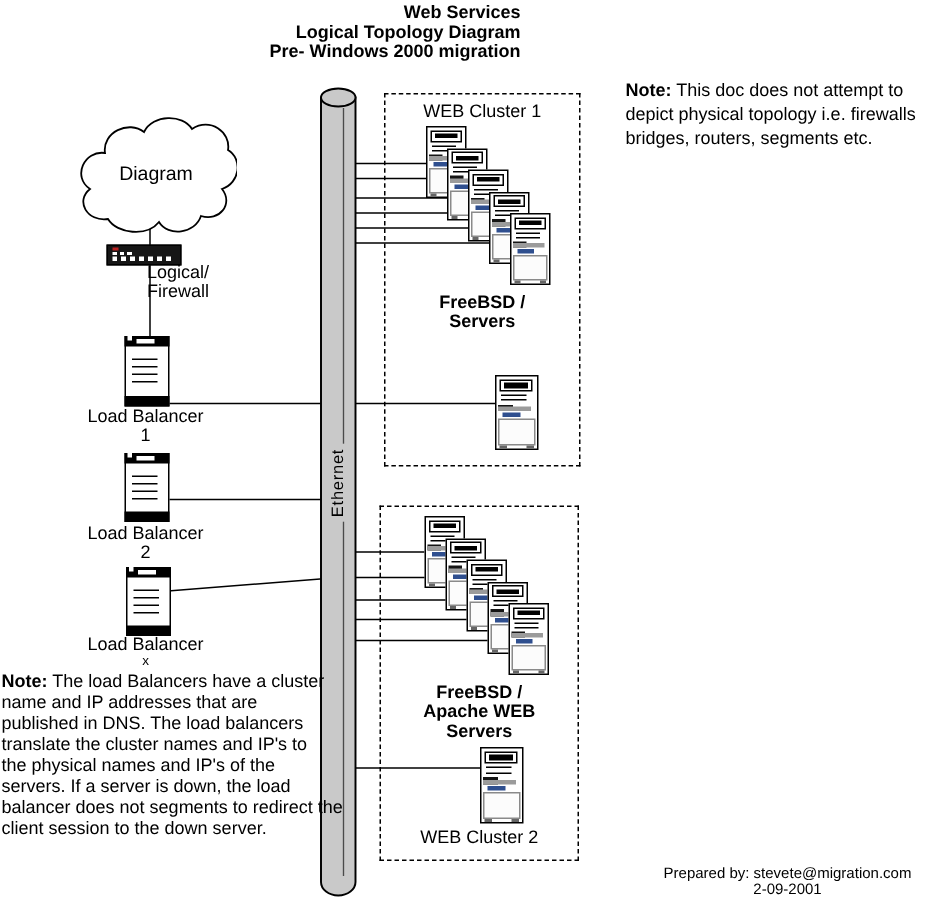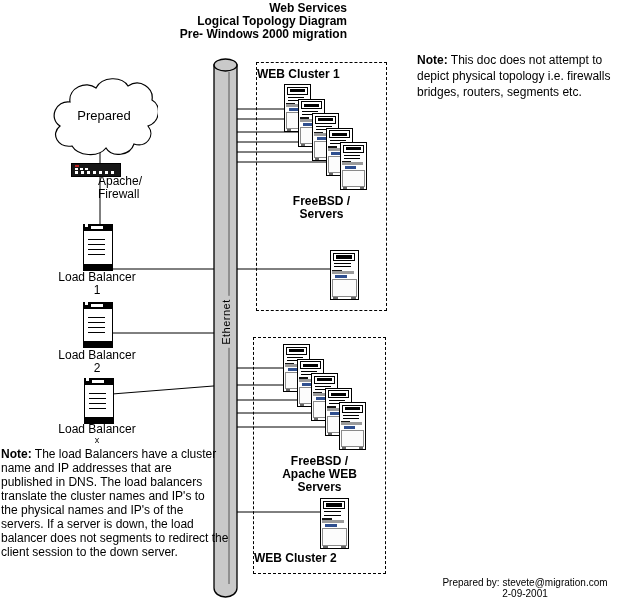--- a/index.html
+++ b/index.html
@@ -15,21 +15,21 @@
   .note-bl{left:1px;top:447px;width:220px;font-size:12px;line-height:14px;z-index:5;white-space:nowrap;}
   .b{font-weight:bold;}
   .internet-label{left:72px;top:108px;width:64px;text-align:center;font-size:13px;z-index:5;}
   .router-label{left:98px;top:175px;font-size:12px;line-height:13px;z-index:5;}
   .lb-label{width:84px;text-align:center;font-size:12px;line-height:13px;z-index:5;}
   .lb-label .num{display:block;}
   .num-x{font-size:9px;line-height:9px;}
   .footer{left:425px;top:577px;width:200px;text-align:center;font-size:10px;line-height:11px;z-index:5;}
   
   .cluster-box{border:1px dashed #000;z-index:1;}
-  .cluster-title{position:absolute;left:0;right:0;font-weight:bold;font-size:12px;z-index:5;}
+  .cluster-title{position:absolute;left:0;right:0;text-align:center;font-weight:normal;font-size:12px;z-index:5;}
   .group-label{position:absolute;left:0;right:0;text-align:center;font-weight:bold;font-size:12px;line-height:13px;z-index:5;}
   
   .eth-wrap{left:206px;top:290px;width:40px;height:64px;display:flex;align-items:center;justify-content:center;z-index:3;}
   .eth-wrap span{transform:rotate(-90deg);white-space:nowrap;font-size:11px;background:#c9c9c9;padding:0 3px;letter-spacing:.5px;}
   
   .server{position:absolute;width:25px;height:46px;background:#fff;border:1.5px solid #000;z-index:4;}
   .server .sv-top{position:absolute;left:8%;top:4%;width:74%;height:13%;border:1px solid #000;background:#fff;}
   .server .sv-topbar{position:absolute;left:10%;top:22%;width:80%;height:54%;background:#000;}
   .server .sv-ln{position:absolute;left:10%;width:64%;border-top:1px solid #000;height:0;}
   .server .ln1{top:25%;}
@@ -122,29 +122,29 @@
 
   <div class="abs note-tr">
     <div><span class="b">Note:</span> <span>This doc does not attempt to</span></div>
     <div>depict physical topology i.e. firewalls</div>
     <div>bridges, routers, segments etc.</div>
   </div>
 
   <svg class="abs cloud-svg" width="108" height="86">
     <path d="M22 70 C8 72 0 58 10 50 C-2 42 6 24 20 26 C18 12 36 4 46 12 C52 0 72 0 78 10 C90 2 104 12 102 24 C112 30 110 46 98 50 C106 60 96 72 84 68 C80 80 62 82 56 72 C48 82 28 80 22 70 Z" fill="#fff" stroke="#000" stroke-width="1.2"></path>
   </svg>
-  <div class="abs internet-label">Prepared</div>
+  <div class="abs internet-label">Diagram</div>
 
   <div class="abs router">
     <div class="r-red"></div>
     <div class="r-marks"></div>
     <div class="r-ports"></div>
   </div>
   <div class="abs router-label">
-    <div>Apache/</div>
+    <div>Logical/</div>
     <div>Firewall</div>
   </div>
 
   <div class="lb" style="left:83px;top:224px;height:45px;">
     <div class="lb-top">
         <div class="lb-notch"></div>
         <div class="lb-slot"></div>
       </div>
     <div class="lb-ln l1"></div>
       <div class="lb-ln l2"></div>

